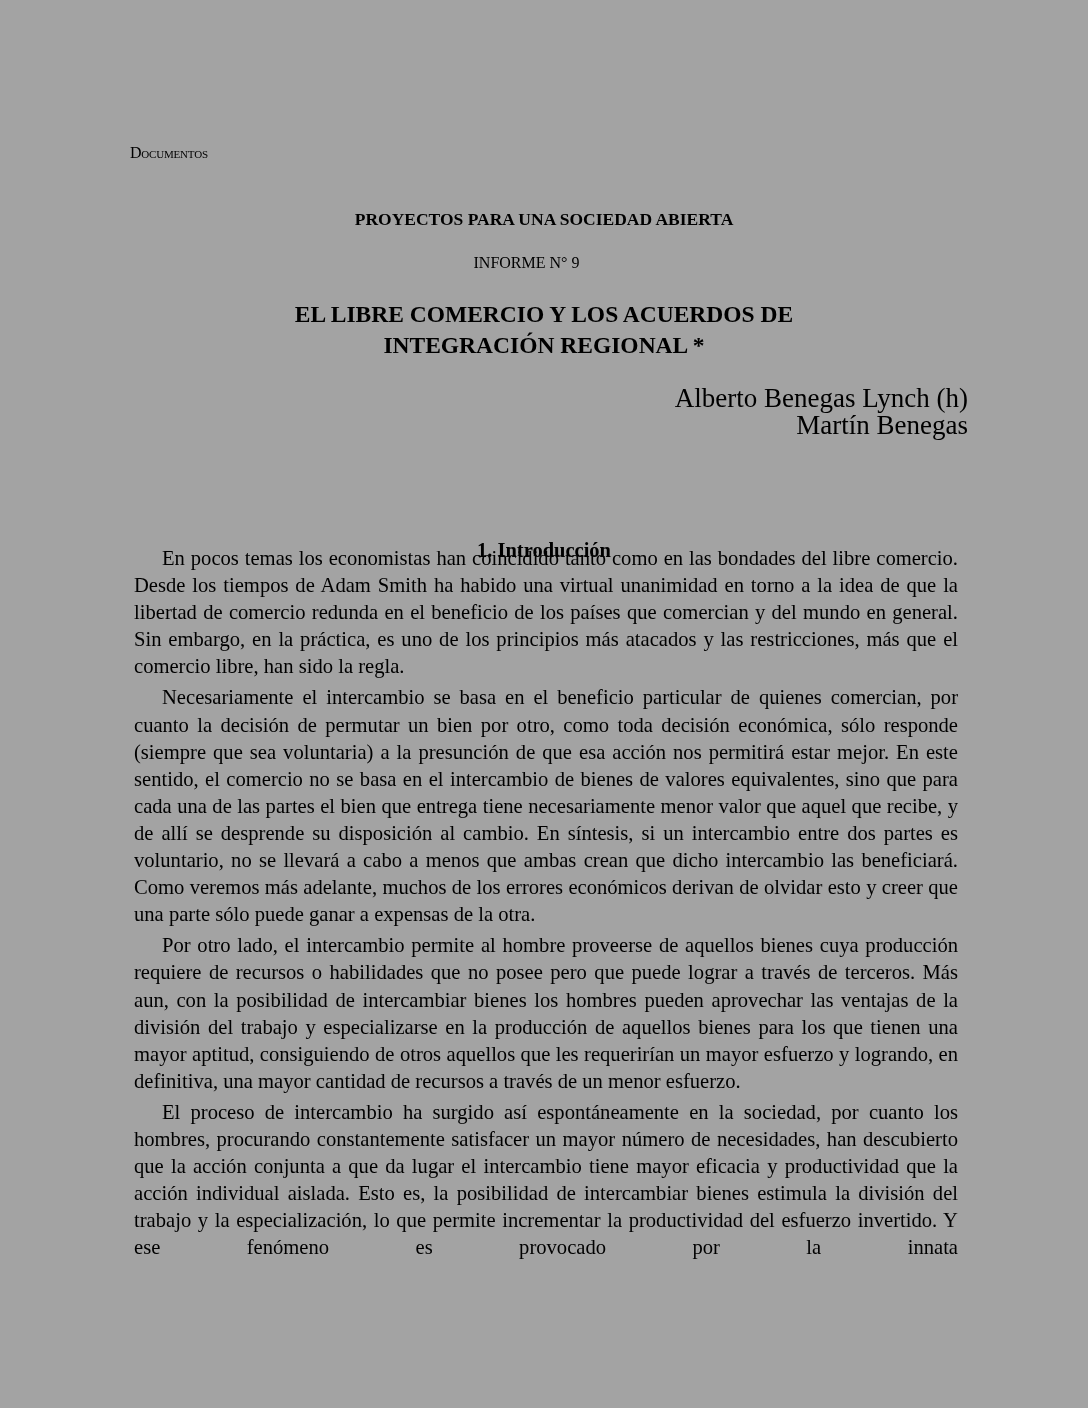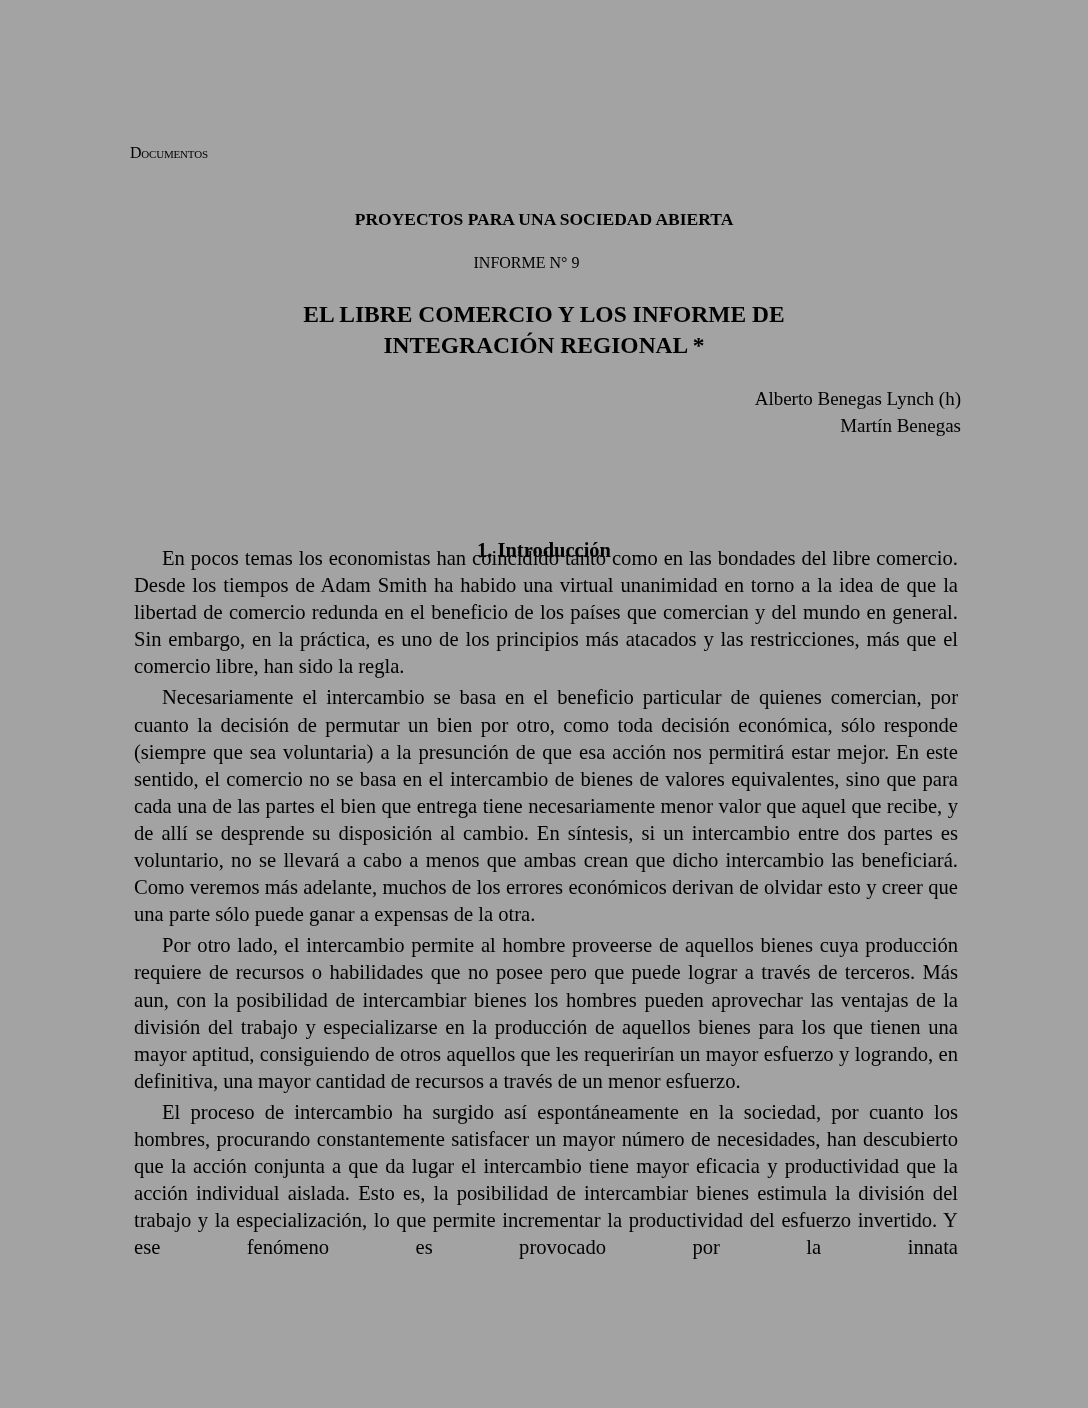--- a/index.html
+++ b/index.html
@@ -52,24 +52,24 @@
       position: absolute;
       left: 0; width: 1088px;
       top: 299px;
       text-align: center;
       font-size: 23.5px;
       font-weight: bold;
       line-height: 31px;
     }
     .authors {
       position: absolute;
-      right: 127px;
+      right: 120px;
       top: 385px;
       text-align: right;
-      font-size: 19px;
+      font-size: 27px;
       line-height: 27px;
     }
     .section-heading {
       position: absolute;
       left: 0; width: 1088px;
       top: 492px;
       text-align: center;
       font-size: 20.5px;
       font-weight: bold;
       line-height: 26px;
@@ -95,21 +95,21 @@
 
 <div class="page">
 
   <div class="section-label">Documentos</div>
 
   <div class="series-title">PROYECTOS PARA UNA SOCIEDAD ABIERTA</div>
 
   <div class="report-number">INFORME N° 9</div>
 
   <div class="main-title">
-    <span class="block">EL LIBRE COMERCIO Y LOS INFORME DE</span>
+    <span class="block">EL LIBRE COMERCIO Y LOS ACUERDOS DE</span>
     <span class="block">INTEGRACIÓN REGIONAL *</span>
   </div>
 
   <div class="authors">
     <span class="block">Alberto Benegas Lynch (h)</span>
     <span class="block">Martín Benegas</span>
   </div>
 
   <div class="section-heading">1. Introducción</div>
 

